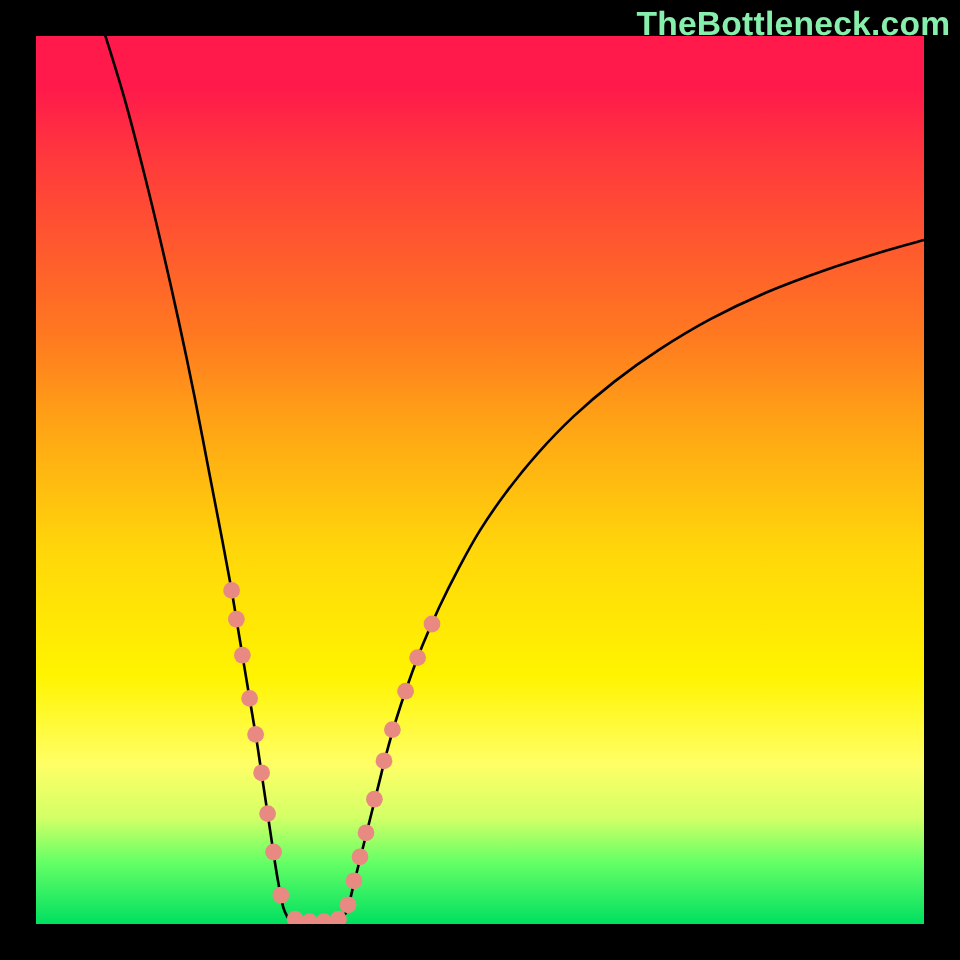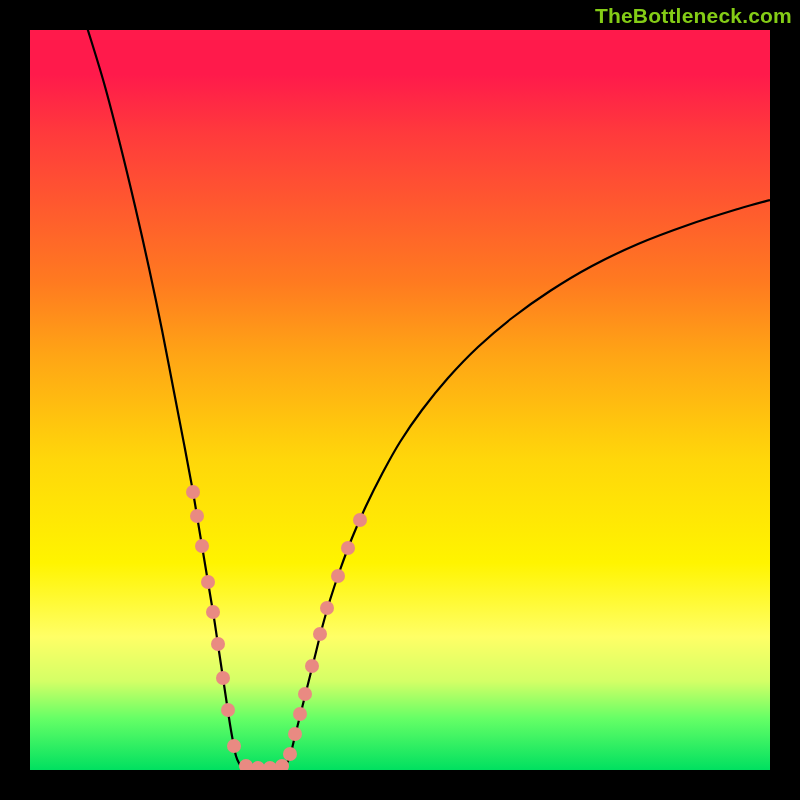--- a/index.html
+++ b/index.html
@@ -36,23 +36,23 @@
       #d4ff66 88%,
       #66ff66 93%,
       #00e060 100%
     );
   }
   .watermark {
     position: absolute;
     top: 4px;
     right: 8px;
     font-family: Arial, Helvetica, sans-serif;
-    font-size: 21px;
+    font-size: 28px;
     font-weight: 600;
-    color: #84cc16;
+    color: #86efac;
     letter-spacing: 0.2px;
     user-select: none;
   }
   svg.curve {
     position: absolute;
     left: 0;
     top: 0;
     width: 740px;
     height: 740px;
     display: block;

